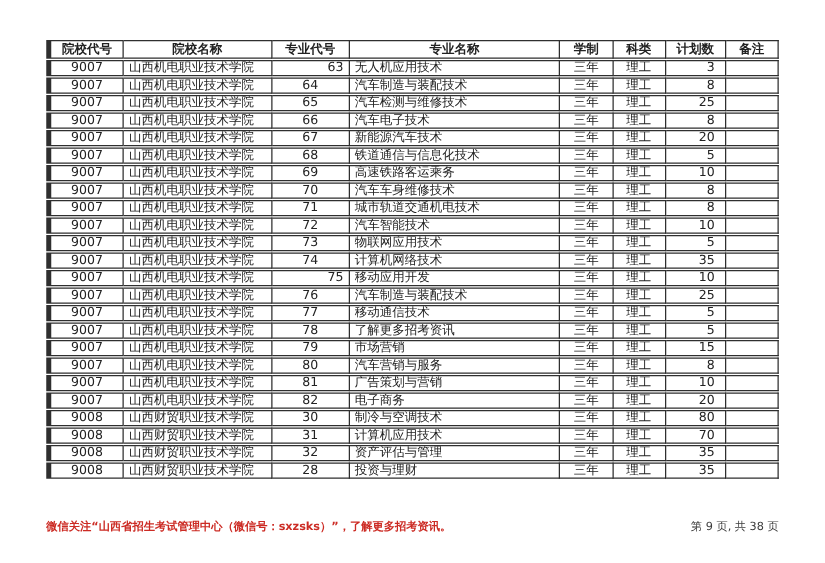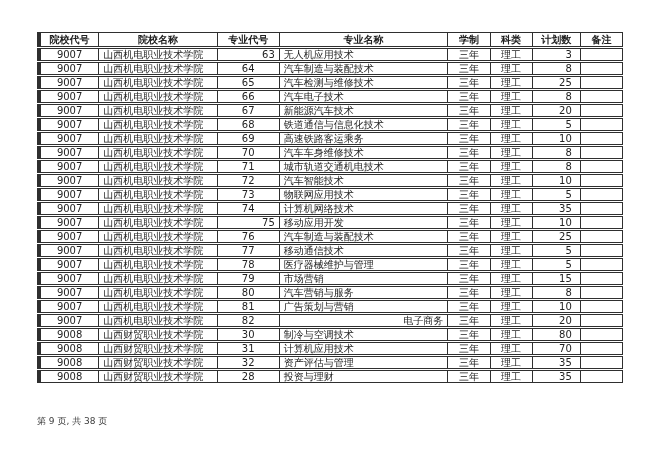--- a/index.html
+++ b/index.html
@@ -241,21 +241,21 @@
           <td style="text-align: left; border-color: rgb(47, 47, 47); color: rgb(34, 34, 34);">移动通信技术</td>
           <td style="text-align: center; border-color: rgb(47, 47, 47); color: rgb(34, 34, 34);">三年</td>
           <td style="text-align: center; border-color: rgb(47, 47, 47); color: rgb(34, 34, 34);">理工</td>
           <td style="text-align: right; padding-right: 8px; border-color: rgb(47, 47, 47); color: rgb(34, 34, 34);">5</td>
           <td style="text-align: left; border-color: rgb(47, 47, 47); color: rgb(34, 34, 34);"></td>
         </tr>
         <tr>
           <td style="text-align: center; border-color: rgb(47, 47, 47); color: rgb(34, 34, 34);">9007</td>
           <td style="text-align: left; border-color: rgb(47, 47, 47); color: rgb(34, 34, 34);">山西机电职业技术学院</td>
           <td style="text-align: center; border-color: rgb(47, 47, 47); color: rgb(34, 34, 34);">78</td>
-          <td style="text-align: left; border-color: rgb(47, 47, 47); color: rgb(34, 34, 34);">医疗器械维护与管理</td>
+          <td style="text-align: left; border-color: rgb(47, 47, 47); color: rgb(34, 34, 34);">了解更多招考资讯</td>
           <td style="text-align: center; border-color: rgb(47, 47, 47); color: rgb(34, 34, 34);">三年</td>
           <td style="text-align: center; border-color: rgb(47, 47, 47); color: rgb(34, 34, 34);">理工</td>
           <td style="text-align: right; padding-right: 8px; border-color: rgb(47, 47, 47); color: rgb(34, 34, 34);">5</td>
           <td style="text-align: left; border-color: rgb(47, 47, 47); color: rgb(34, 34, 34);"></td>
         </tr>
         <tr>
           <td style="text-align: center; border-color: rgb(47, 47, 47); color: rgb(34, 34, 34);">9007</td>
           <td style="text-align: left; border-color: rgb(47, 47, 47); color: rgb(34, 34, 34);">山西机电职业技术学院</td>
           <td style="text-align: center; border-color: rgb(47, 47, 47); color: rgb(34, 34, 34);">79</td>
           <td style="text-align: left; border-color: rgb(47, 47, 47); color: rgb(34, 34, 34);">市场营销</td>
@@ -281,21 +281,21 @@
           <td style="text-align: left; border-color: rgb(47, 47, 47); color: rgb(34, 34, 34);">广告策划与营销</td>
           <td style="text-align: center; border-color: rgb(47, 47, 47); color: rgb(34, 34, 34);">三年</td>
           <td style="text-align: center; border-color: rgb(47, 47, 47); color: rgb(34, 34, 34);">理工</td>
           <td style="text-align: right; padding-right: 8px; border-color: rgb(47, 47, 47); color: rgb(34, 34, 34);">10</td>
           <td style="text-align: left; border-color: rgb(47, 47, 47); color: rgb(34, 34, 34);"></td>
         </tr>
         <tr>
           <td style="text-align: center; border-color: rgb(47, 47, 47); color: rgb(34, 34, 34);">9007</td>
           <td style="text-align: left; border-color: rgb(47, 47, 47); color: rgb(34, 34, 34);">山西机电职业技术学院</td>
           <td style="text-align: center; border-color: rgb(47, 47, 47); color: rgb(34, 34, 34);">82</td>
-          <td style="text-align: right; border-color: rgb(47, 47, 47); color: rgb(34, 34, 34);">电子商务</td>
+          <td style="text-align: left; border-color: rgb(47, 47, 47); color: rgb(34, 34, 34);">电子商务</td>
           <td style="text-align: center; border-color: rgb(47, 47, 47); color: rgb(34, 34, 34);">三年</td>
           <td style="text-align: center; border-color: rgb(47, 47, 47); color: rgb(34, 34, 34);">理工</td>
           <td style="text-align: right; padding-right: 8px; border-color: rgb(47, 47, 47); color: rgb(34, 34, 34);">20</td>
           <td style="text-align: left; border-color: rgb(47, 47, 47); color: rgb(34, 34, 34);"></td>
         </tr>
         <tr>
           <td style="text-align: center; border-color: rgb(47, 47, 47); color: rgb(34, 34, 34);">9008</td>
           <td style="text-align: left; border-color: rgb(47, 47, 47); color: rgb(34, 34, 34);">山西财贸职业技术学院</td>
           <td style="text-align: center; border-color: rgb(47, 47, 47); color: rgb(34, 34, 34);">30</td>
           <td style="text-align: left; border-color: rgb(47, 47, 47); color: rgb(34, 34, 34);">制冷与空调技术</td>
@@ -331,16 +331,17 @@
           <td style="text-align: left; border-color: rgb(47, 47, 47); color: rgb(34, 34, 34);">投资与理财</td>
           <td style="text-align: center; border-color: rgb(47, 47, 47); color: rgb(34, 34, 34);">三年</td>
           <td style="text-align: center; border-color: rgb(47, 47, 47); color: rgb(34, 34, 34);">理工</td>
           <td style="text-align: right; padding-right: 8px; border-color: rgb(47, 47, 47); color: rgb(34, 34, 34);">35</td>
           <td style="text-align: left; border-color: rgb(47, 47, 47); color: rgb(34, 34, 34);"></td>
         </tr>
       </tbody>
   </table>
 
   <div class="footer">
+    <span class="footer-notice" style="color: rgb(204, 43, 36);">微信关注“山西省招生考试管理中心（微信号：sxzsks）”，了解更多招考资讯。</span>
     <span class="footer-page">第 9 页, 共 38 页</span>
   </div>
 
 </div>
 
 </body></html>

